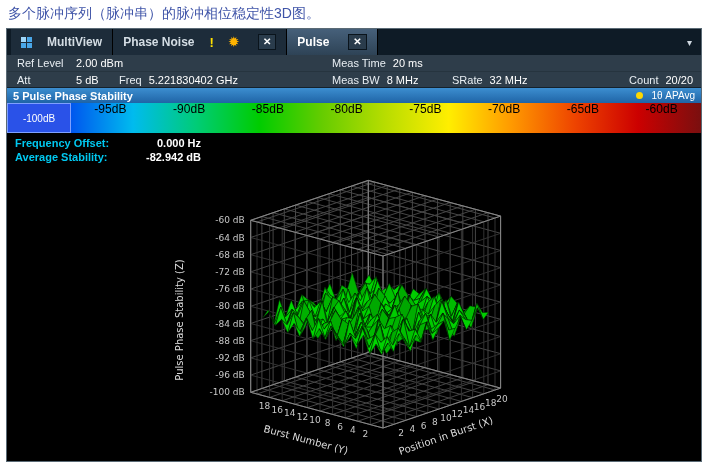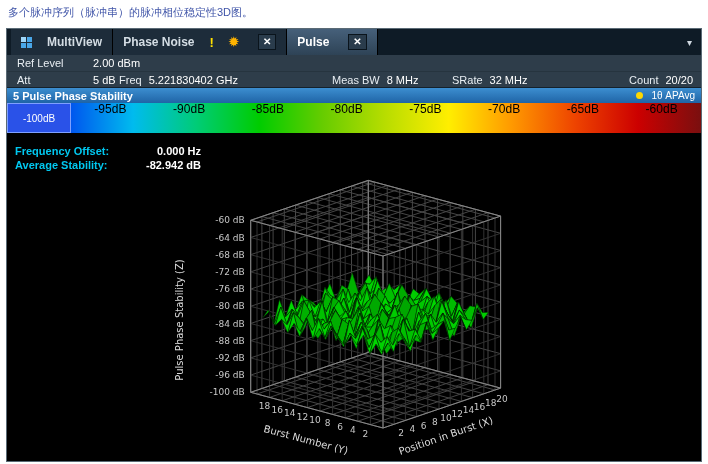--- a/index.html
+++ b/index.html
@@ -1,50 +1,50 @@
 <!DOCTYPE html>
 <html><head>
 <meta charset="utf-8">
 <style>
   html,body{margin:0;padding:0;}
   body{width:708px;height:464px;background:#ffffff;font-family:"Liberation Sans",sans-serif;position:relative;overflow:hidden;}
-  .caption{padding:5px 8px 0 8px;font-size:11px;color:#3f54a8;}
+  .caption{padding:5px 8px 0 8px;font-size:14px;color:#3f54a8;}
   .app-window{position:absolute;left:6px;top:28px;width:696px;height:434px;background:#000;border:1px solid #5a6a75;box-sizing:border-box;overflow:hidden;}
   
   .tabbar{height:26px;background:#0e1b26;display:flex;align-items:stretch;padding-left:4px;position:relative;}
   .tab{display:flex;align-items:center;gap:15px;padding:0 10px;background:#1d2c3a;border-right:1px solid #000;color:#d4dde4;font-size:12px;font-weight:bold;cursor:default;}
   .tab.active{background:linear-gradient(#46607a,#2e4356);color:#fff;}
   .mv-icon{display:inline-grid;grid-template-columns:5px 5px;grid-auto-rows:5px;gap:1px;}
   .mv-icon i{background:#49a7e8;}
   .mv-icon i:first-child{background:#9ed6f8;}
   .warn{color:#ffe000;font-weight:bold;font-size:13px;}
   .star{color:#ffb400;font-size:12px;}
   .tab-x{color:#fff;font-size:10px;font-weight:bold;padding:2px 4px;margin-left:4px;background:#2a3c4c;border:1px solid #0a141c;line-height:1;}
   .tab-overflow{margin-left:auto;color:#cfd8e0;display:flex;align-items:center;padding:0 9px;font-size:10px;}
   
   .hdr{background:#2e3d4a;font-size:11px;color:#fff;height:32px;border-bottom:1px solid #14212c;position:relative;}
   .hdr-row{position:relative;height:16px;line-height:16px;}
   .hdr-row + .hdr-row{border-top:1px solid #26343f;}
   .hpair{position:absolute;white-space:nowrap;top:0;}
   .hlabel{margin-right:7px;color:#e8eef3;}
-  .hlabel.w52{display:inline-block;width:52px;margin-right:24px;}
+  .hlabel.w52{display:inline-block;width:52px;margin-right:7px;}
   .hval{color:#fff;}
   
   .titlebar{height:15px;background:linear-gradient(#3c8ed0,#1f64a6);color:#fff;font-size:11px;font-weight:bold;display:flex;align-items:center;justify-content:space-between;padding:0 6px;}
   .trace{display:flex;align-items:center;gap:8px;font-weight:normal;font-size:10px;}
   .dot{width:7px;height:7px;border-radius:50%;background:#ffd800;display:inline-block;}
   
   .colorbar-track{position:relative;height:30px;background:#444;}
   .cb-sel{position:absolute;left:0;top:0;bottom:0;width:64px;background:#2a52e8;color:#fff;font-size:10px;display:flex;align-items:center;justify-content:center;border:1px solid #7fa0ff;box-sizing:border-box;z-index:2;}
   .cb-labels{position:absolute;left:64px;right:0;top:0;bottom:0;display:flex;z-index:1;}
   .cb-labels span{flex:1;text-align:center;font-size:12px;color:#000;line-height:13px;}
   
   .plot{position:relative;background:#000;height:346px;}
   .plot svg{display:block;}
-  .info{position:absolute;left:8px;top:3px;font-size:11px;font-weight:bold;line-height:14px;z-index:3;margin-top:8px;}
+  .info{position:absolute;left:8px;top:3px;font-size:11px;font-weight:bold;line-height:14px;z-index:3;}
   .ilabel{color:#00c8f0;display:inline-block;width:114px;}
   .ival{color:#fff;display:inline-block;width:72px;text-align:right;}
 </style>
 </head>
 <body>
 
 <div class="caption">多个脉冲序列（脉冲串）的脉冲相位稳定性3D图。</div>
 
 <div class="app-window">
 
@@ -69,20 +69,21 @@
       <span class="tab-x">✕</span>
     </div>
     <div class="tab-overflow">
       <span>▾</span>
     </div>
   </div>
 
   <div class="hdr">
     <div class="hdr-row">
       <span class="hpair" style="left:10px"><span class="hlabel w52">Ref Level</span><span class="hval">2.00 dBm</span></span>
+      <span class="hpair" style="left:325px"><span class="hlabel">Meas Time</span><span class="hval">20 ms</span></span>
     </div>
     <div class="hdr-row">
       <span class="hpair" style="left:10px"><span class="hlabel w52">Att</span><span class="hval">5 dB</span></span>
       <span class="hpair" style="left:112px"><span class="hlabel">Freq</span><span class="hval">5.221830402 GHz</span></span>
       <span class="hpair" style="left:325px"><span class="hlabel">Meas BW</span><span class="hval">8 MHz</span></span>
       <span class="hpair" style="left:445px"><span class="hlabel">SRate</span><span class="hval">32 MHz</span></span>
       <span class="hpair" style="right:8px"><span class="hlabel">Count</span><span class="hval">20/20</span></span>
     </div>
   </div>
 

